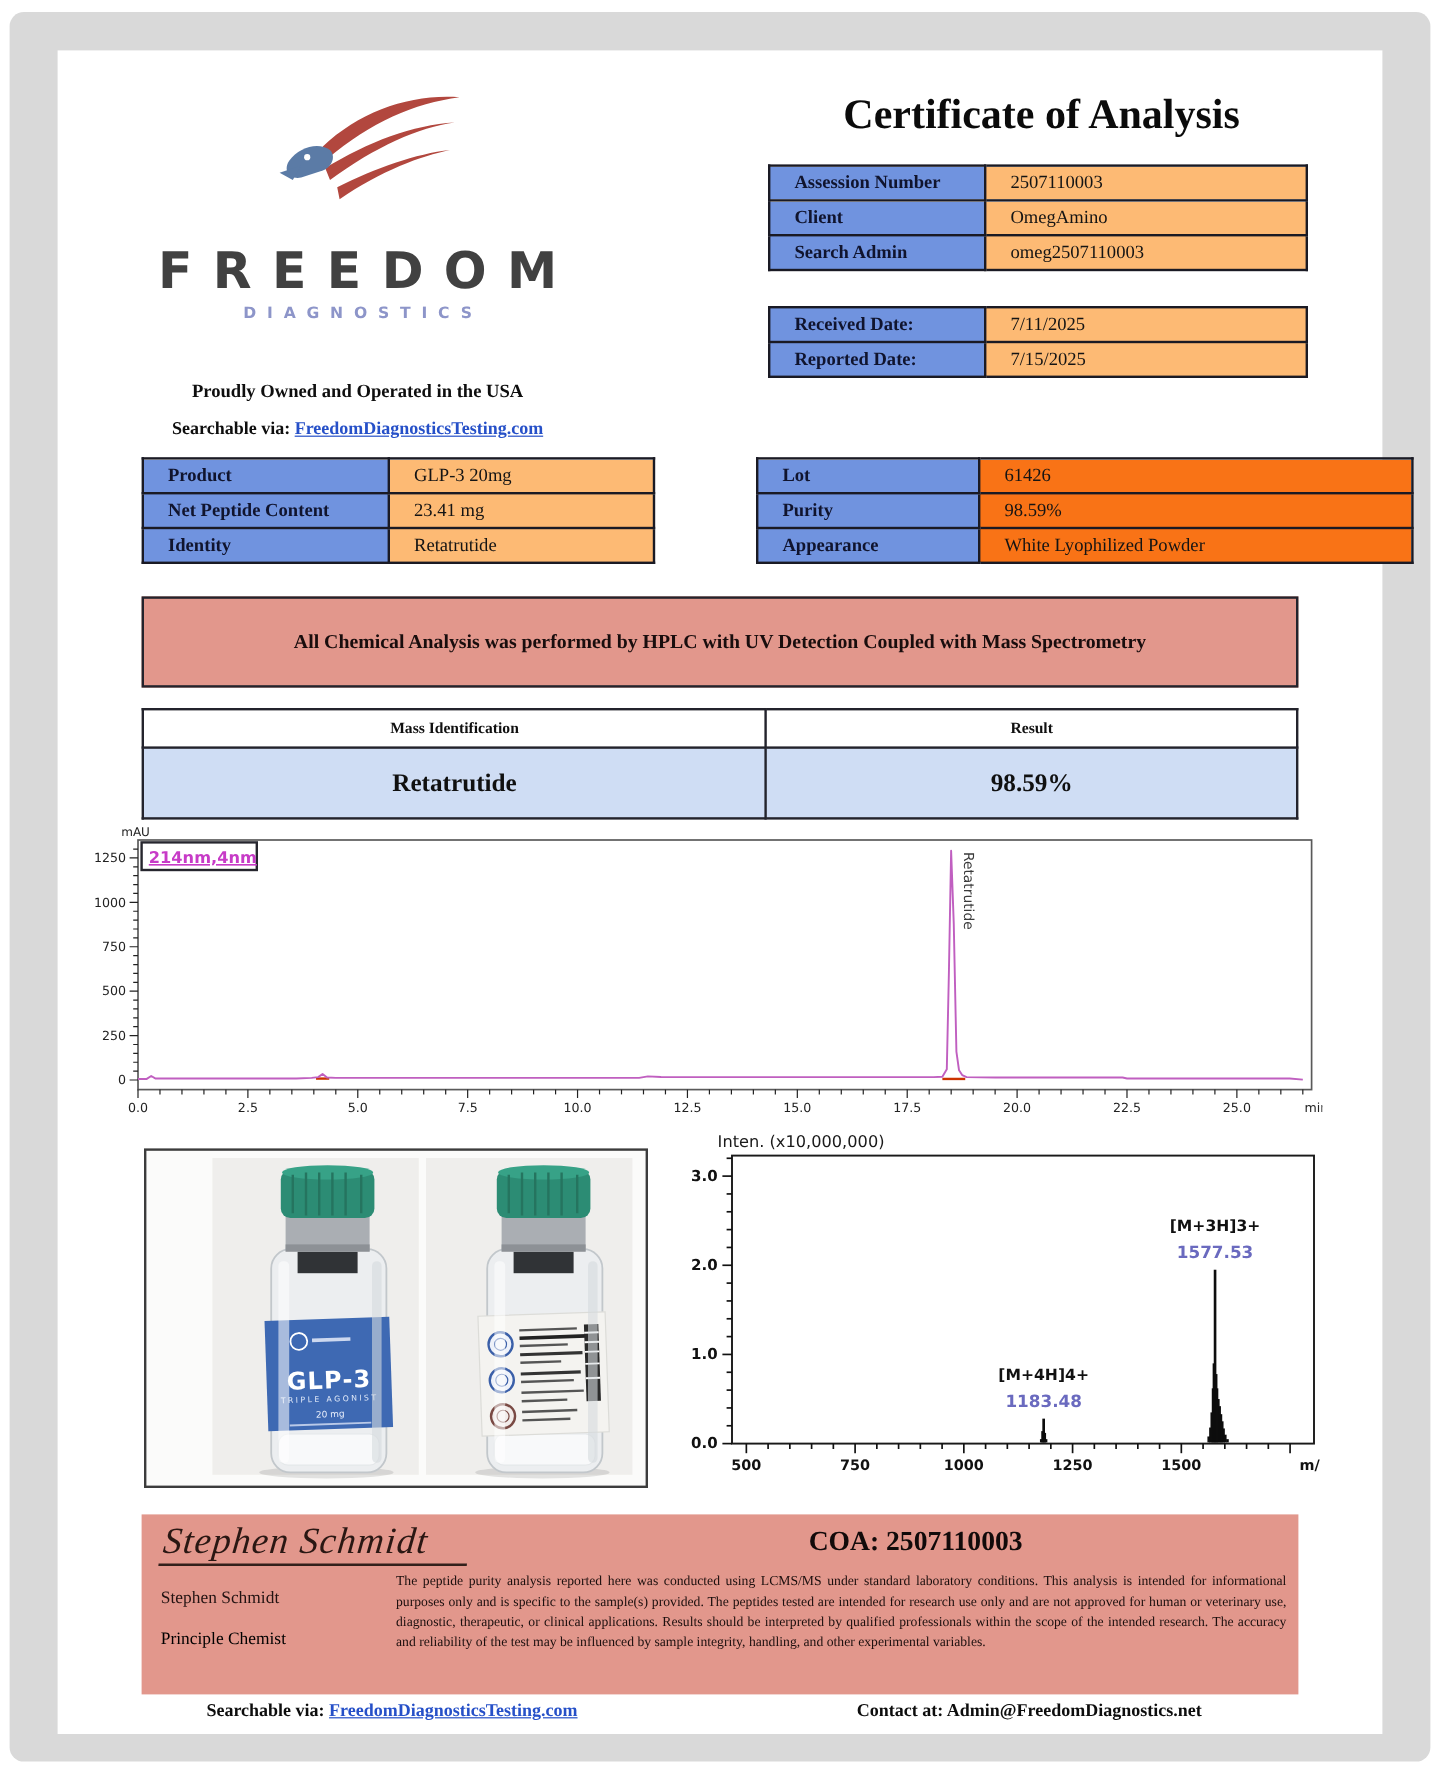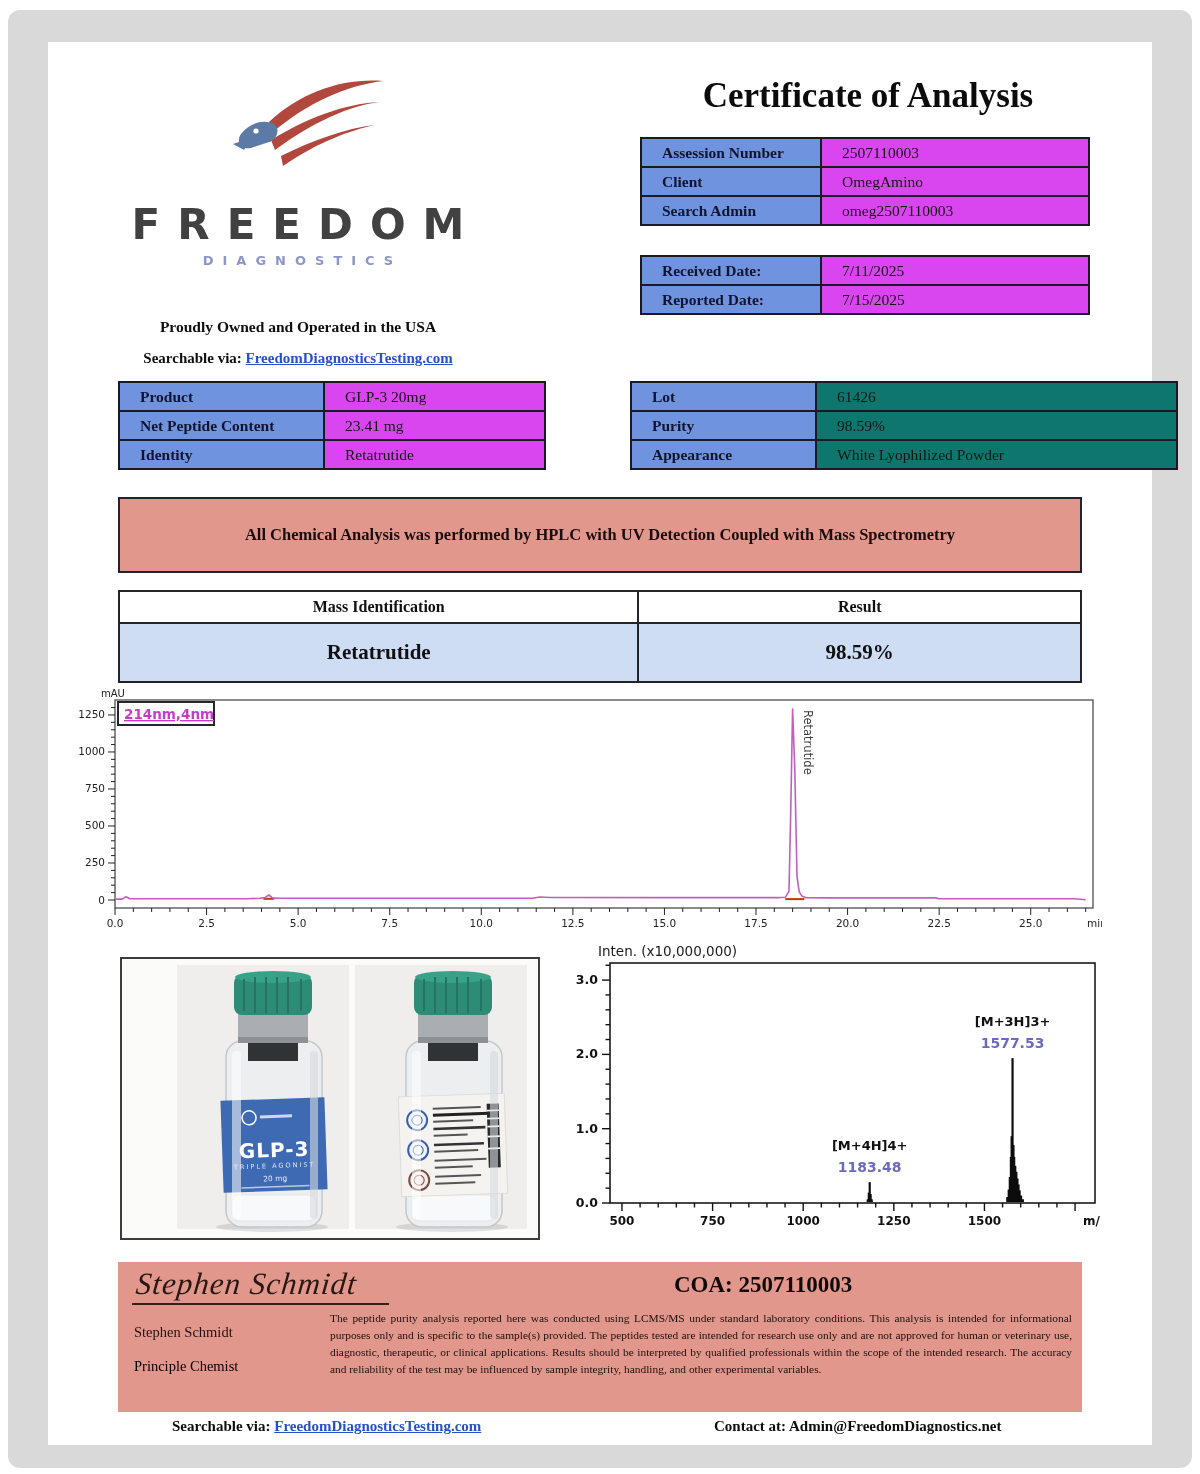--- a/index.html
+++ b/index.html
@@ -23,37 +23,37 @@
          font-weight:bold;font-size:15px;color:#0e0e0e;}
   a.doclink{color:#2650c8;text-decoration:underline;font-weight:bold;}
 
   
   .doc-title{left:560px;top:34px;width:520px;text-align:center;
          font-size:35px;font-weight:bold;color:#0b0b0b;}
   table.blk{border-collapse:collapse;table-layout:fixed;}
   table.blk td{border:2px solid #1a1a24;height:27px;padding:0 4px 0 20px;
          font-size:15.5px;overflow:hidden;white-space:nowrap;}
   td.lbl{background:#7093df;font-weight:bold;color:#10142e;}
-  td.val{background:#d946ef;color:#141414;}
-  td.val2{background:#0f766e;color:#141414;}
+  td.val{background:#fdba74;color:#141414;}
+  td.val2{background:#f97316;color:#141414;}
 
   .info-tbl{left:592px;top:95px;width:450px;}
   .date-tbl{left:592px;top:213px;width:450px;}
   .prod-tbl{left:70px;top:339px;width:428px;}
   .det-tbl{left:582px;top:339px;width:548px;}
 
   
   .banner{left:70px;top:455px;width:964px;height:76px;background:#e2978c;
          border:2px solid #23232c;display:flex;align-items:center;justify-content:center;
          font-weight:bold;font-size:16.5px;color:#190d0d;text-align:center;box-sizing:border-box;}
 
   
   .mass-tbl{left:70px;top:548px;width:964px;border-collapse:collapse;table-layout:fixed;}
   .mass-tbl td{border:2px solid #23232c;text-align:center;}
-  .mass-head td{background:#ffffff;height:28px;font-weight:bold;font-size:16px;color:#101010;}
+  .mass-head td{background:#ffffff;height:28px;font-weight:bold;font-size:13px;color:#101010;}
   .mass-val td{background:#cfddf4;height:55px;font-weight:bold;font-size:21px;color:#101010;}
 
   .photo{left:72px;top:915px;width:420px;height:283px;border:2px solid #3c3c3c;
          background:#fbfbfa;box-sizing:border-box;}
 
   
   .footer{left:70px;top:1220px;width:964px;height:150px;background:#e2978c;}
   .sig{left:16px;top:4px;font-style:italic;font-size:31px;letter-spacing:1px;color:#2a1713;
        border-bottom:2px solid #33201b;padding:0 34px 1px 2px;transform:skewX(-6deg);}
   .coa{left:470px;top:10px;width:350px;text-align:center;font-weight:bold;font-size:23px;color:#120a0a;}

